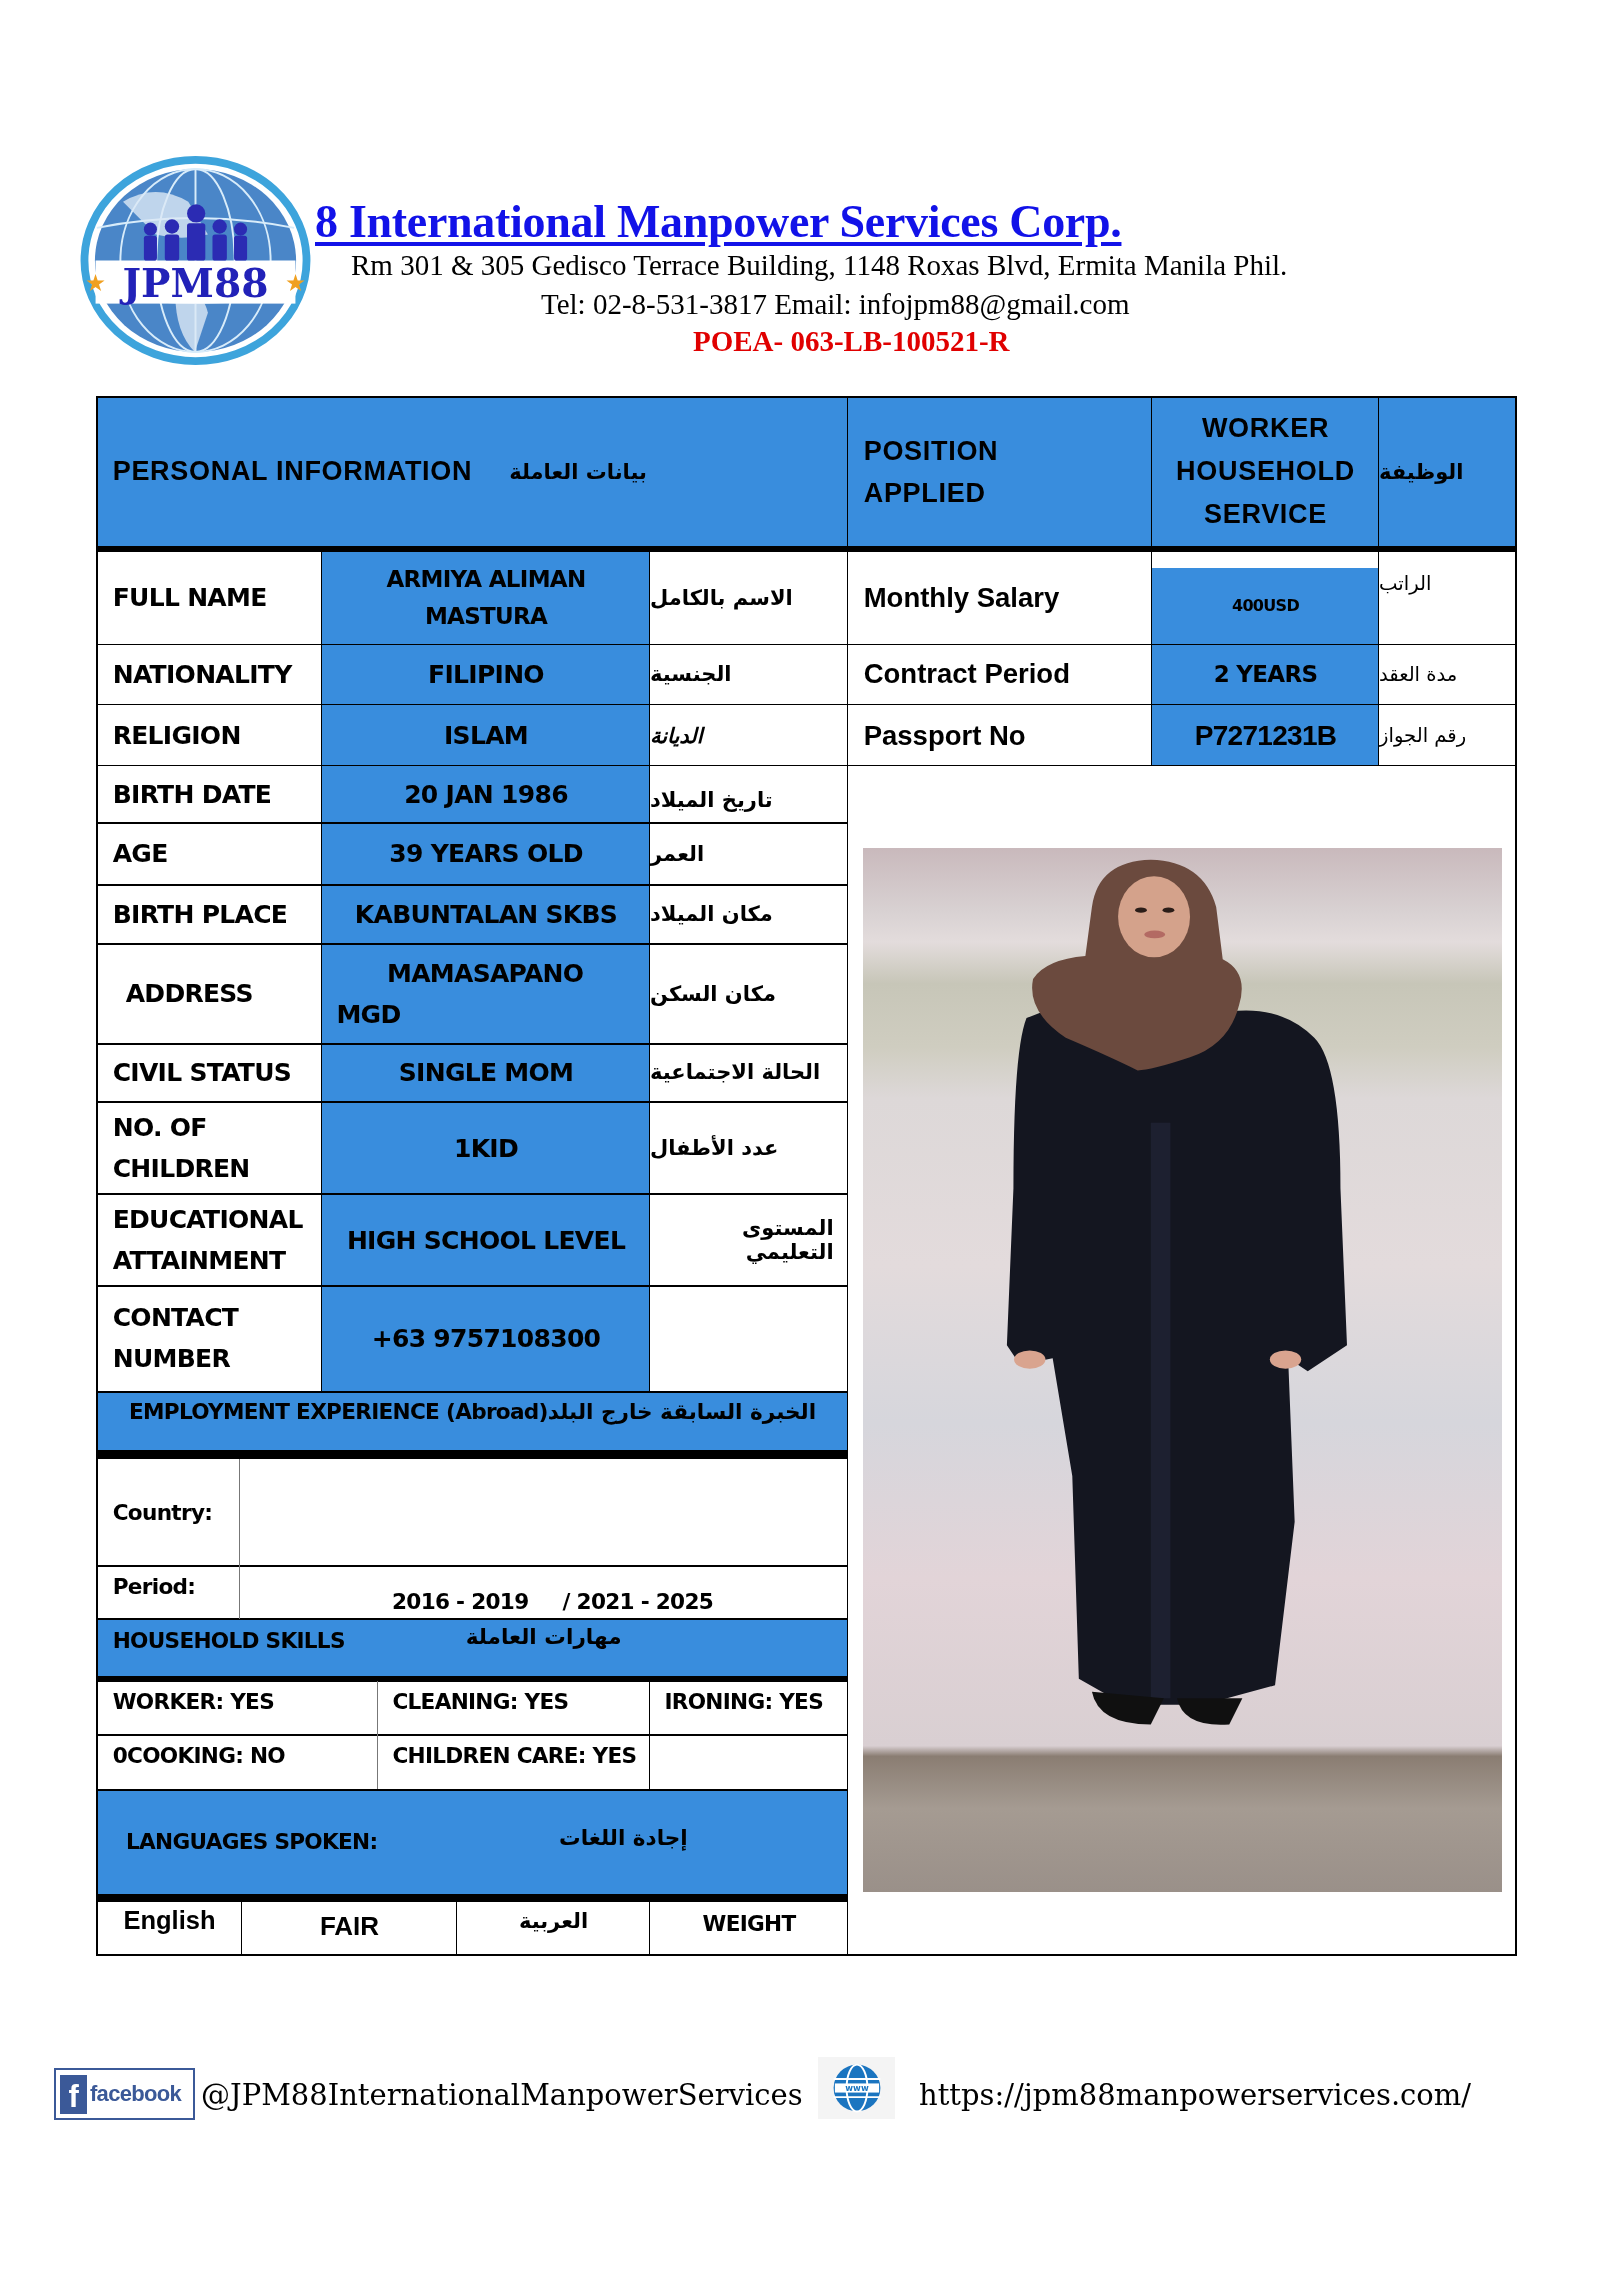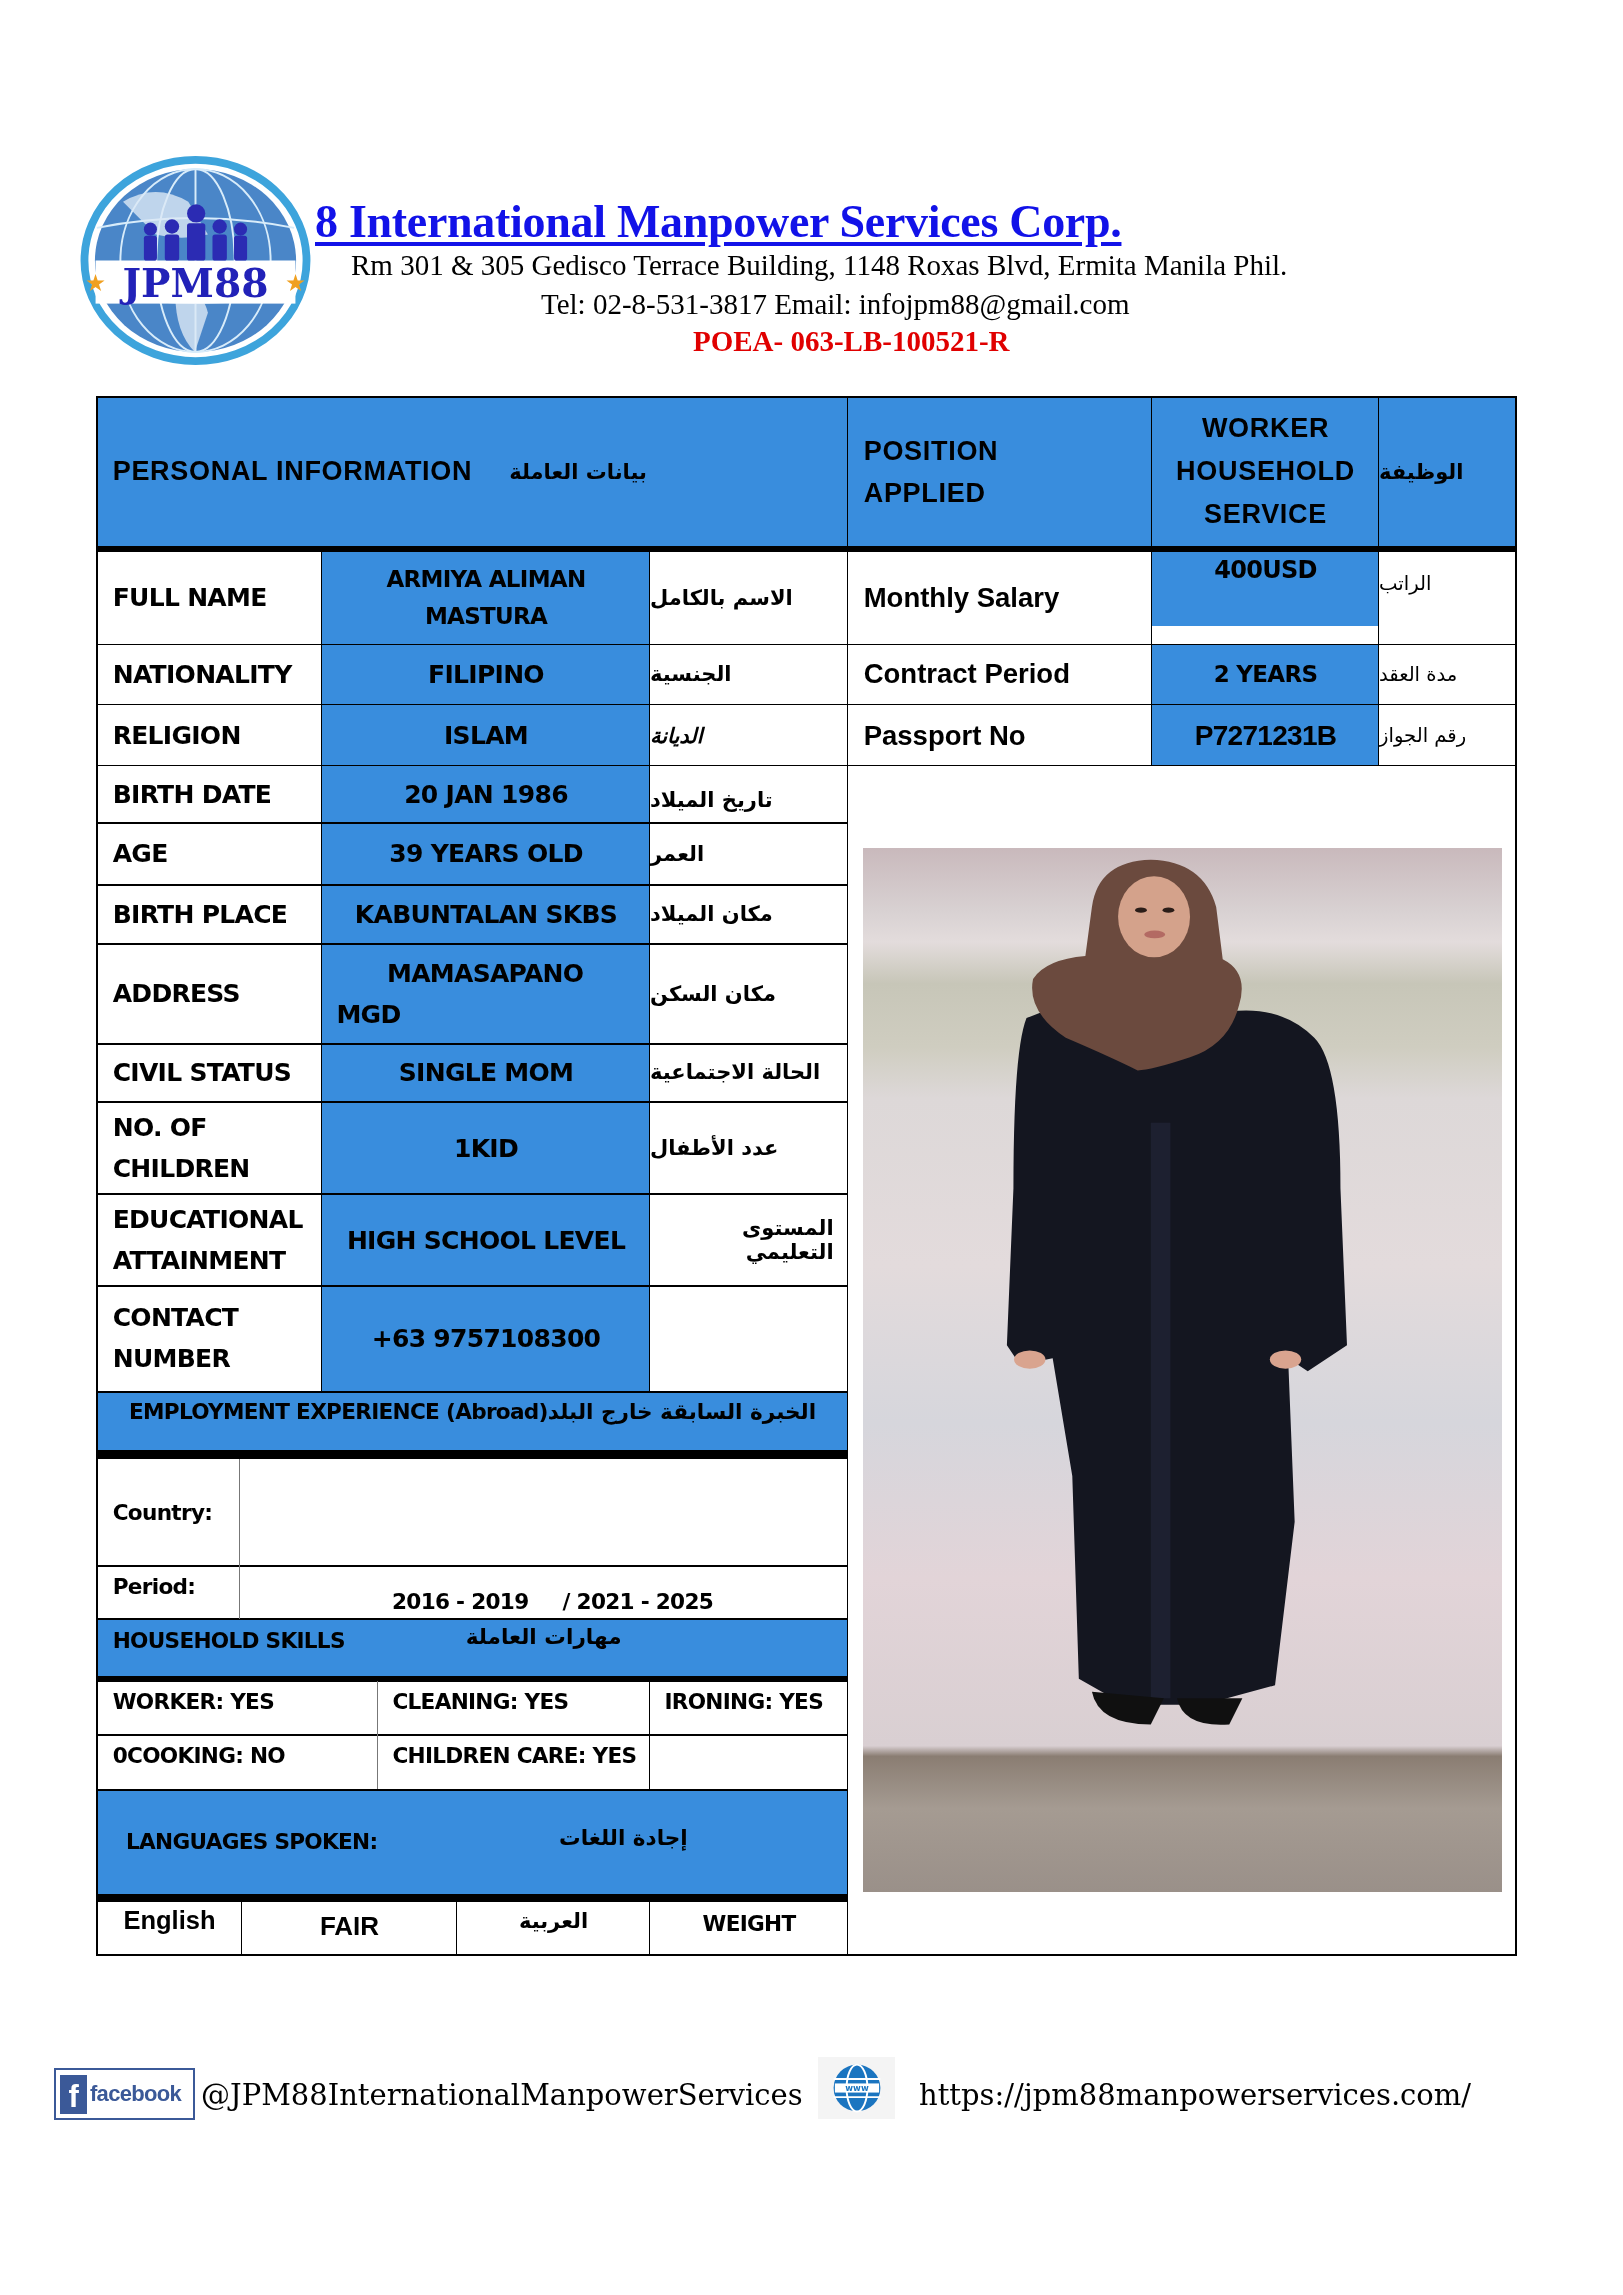--- a/index.html
+++ b/index.html
@@ -110,21 +110,21 @@
   <div class="cell ar" style="left:650px;top:765px;width:198px;height:69px;">تاريخ الميلاد</div>
 
   <div class="cell lbl" style="left:97px;top:823px;width:225px;height:61px;">AGE</div>
   <div class="cell blue val" style="left:322px;top:823px;width:328px;height:61px;">39 YEARS OLD</div>
   <div class="cell ar" style="left:650px;top:823px;width:198px;height:61px;">العمر</div>
 
   <div class="cell lbl" style="left:97px;top:884px;width:225px;height:60px;">BIRTH PLACE</div>
   <div class="cell blue val" style="left:322px;top:884px;width:328px;height:60px;">KABUNTALAN SKBS</div>
   <div class="cell ar" style="left:650px;top:884px;width:198px;height:60px;">مكان الميلاد</div>
 
-  <div class="cell lbl" style="left:97px;top:944px;width:204px;height:99px;">ADDRESS</div>
+  <div class="cell lbl" style="left:110px;top:944px;width:204px;height:99px;">ADDRESS</div>
   <div class="cell blue" style="left:322px;top:944px;width:328px;height:99px;font-weight:bold;font-size:25px;letter-spacing:-0.7px;line-height:41px;">
     <div style="width:100%;">
       <div style="padding-left:65px;">MAMASAPANO</div>
       <div style="padding-left:14.4px;">MGD</div>
     </div>
   </div>
   <div class="cell ar" style="left:650px;top:944px;width:198px;height:99px;">مكان السكن</div>
 
   <div class="cell lbl" style="left:97px;top:1043px;width:225px;height:58px;">CIVIL STATUS</div>
   <div class="cell blue val" style="left:322px;top:1043px;width:328px;height:58px;">SINGLE MOM</div>
@@ -194,21 +194,21 @@
     </div>
   <div class="cell" style="left:242px;top:1902px;width:215px;height:53px;align-items:flex-start;justify-content:center;padding-top:9.2px;">
       <span class="arial-b" style="font-size:26px;">FAIR</span>
     </div>
   <div class="cell" style="left:457px;top:1902px;width:193px;height:53px;align-items:flex-start;justify-content:center;padding-top:6.5px;font-weight:bold;font-size:21px;direction:rtl;">العربية</div>
   <div class="cell" style="left:650px;top:1902px;width:198px;height:53px;align-items:flex-start;justify-content:center;padding-top:9.2px;font-weight:bold;font-size:21.6px;letter-spacing:-0.7px;">WEIGHT</div>
 
   <div class="cell" style="left:848px;top:551px;width:304px;height:93px;padding-left:15.7px;">
       <span class="arial-b">Monthly Salary</span>
     </div>
-  <div class="cell blue val" style="left:1152px;top:533px;width:227px;height:93px;align-items:flex-start;padding-top:18.3px;font-size:24px;">400USD</div>
+  <div class="cell blue val" style="left:1152px;top:568px;width:227px;height:93px;align-items:flex-start;padding-top:18.3px;font-size:16px;">400USD</div>
   <div class="cell ar ar-light" style="left:1379px;top:551px;width:137px;height:93px;align-items:flex-start;padding-top:21px;">الراتب</div>
 
   <div class="cell" style="left:848px;top:644px;width:304px;height:60px;padding-left:15.7px;">
       <span class="arial-b">Contract Period</span>
     </div>
   <div class="cell blue val" style="left:1152px;top:644px;width:227px;height:60px;font-size:23px;">2 YEARS</div>
   <div class="cell ar ar-light" style="left:1379px;top:644px;width:137px;height:60px;">مدة العقد</div>
 
   <div class="cell" style="left:848px;top:705px;width:304px;height:61px;padding-left:15.7px;">
       <span class="arial-b">Passport No</span>

